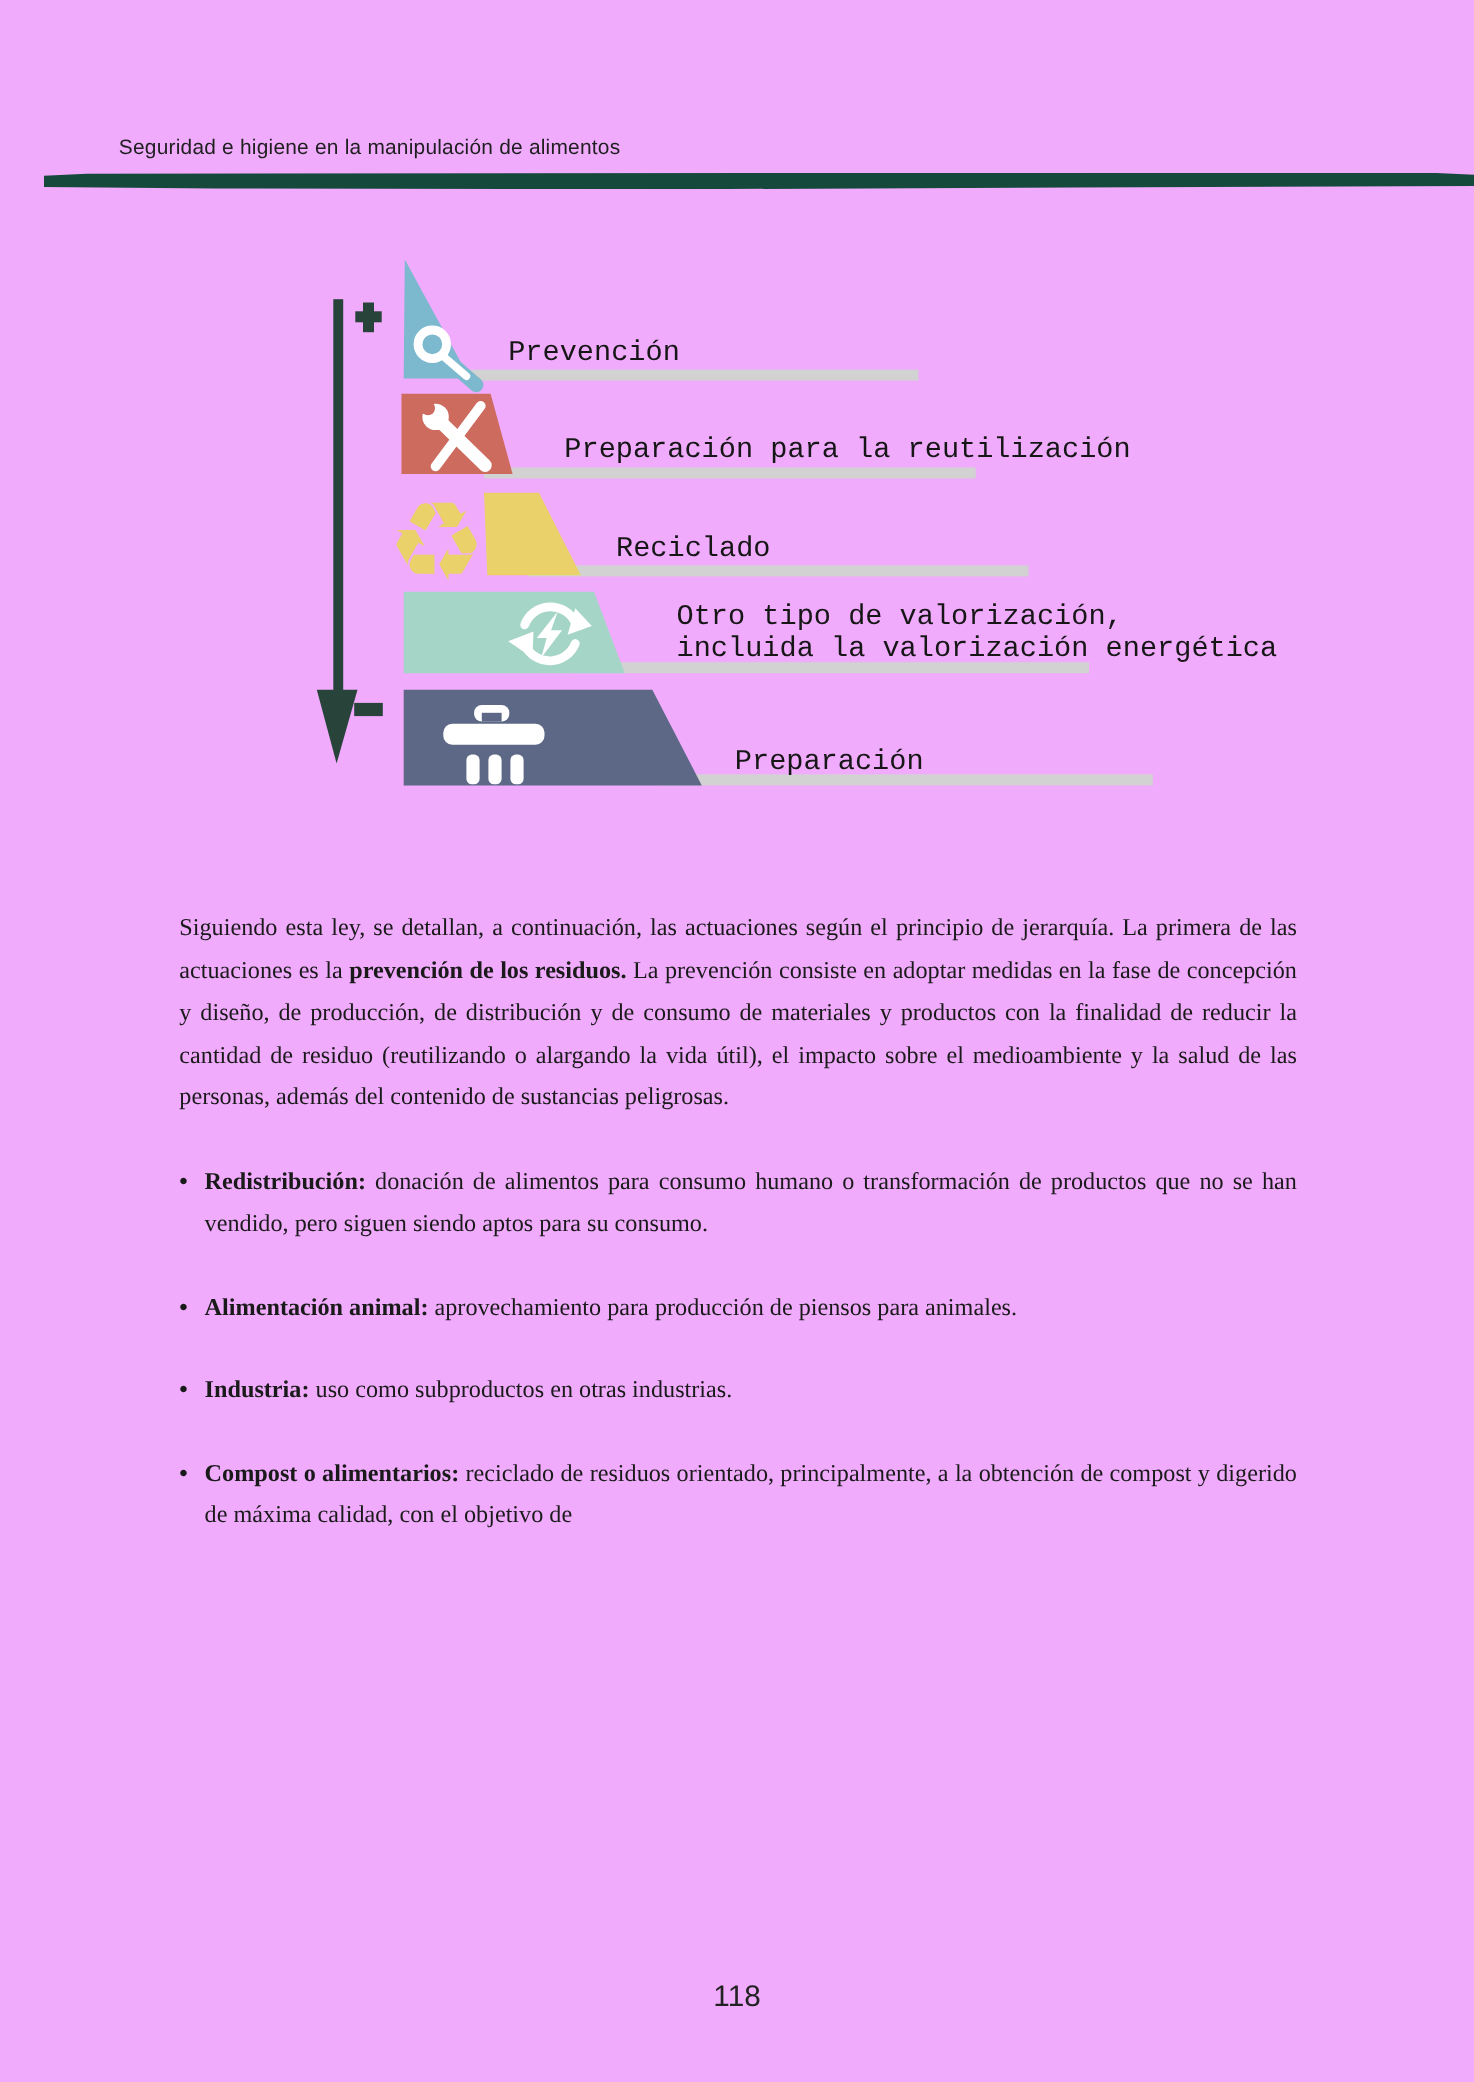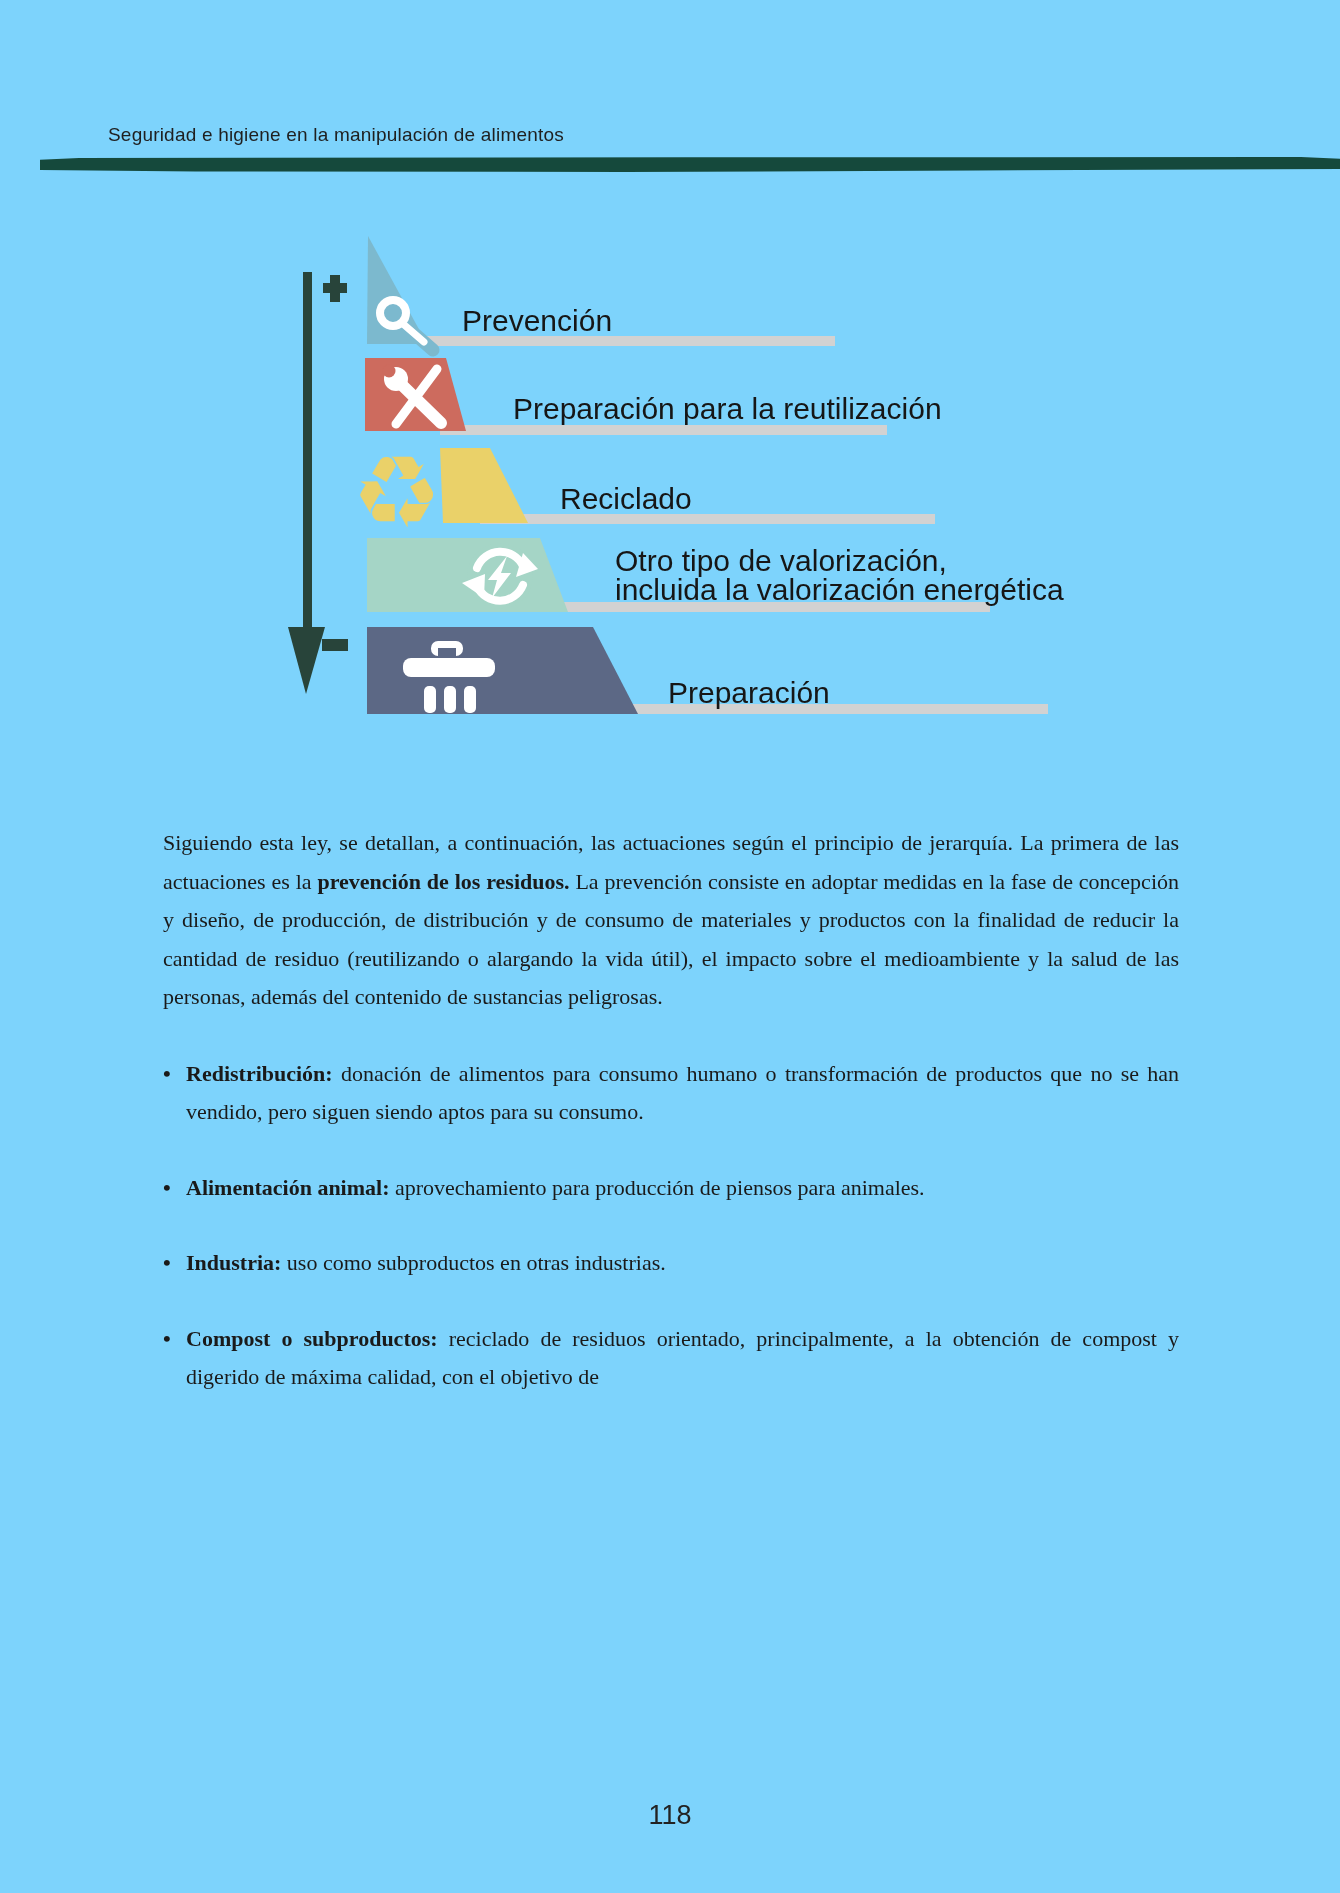--- a/index.html
+++ b/index.html
@@ -1,39 +1,39 @@
 <!DOCTYPE html>
 <html><head>
 <meta charset="utf-8">
 <style>
   html,body{margin:0;padding:0;background:#ffffff;}
   *{box-sizing:border-box;}
   .page{
     position:relative;
     width:1340px;height:1893px;
-    background:#7dd3fc;
+    background:#f0abfc;
     font-family:"Liberation Serif", serif;
     color:#1a1a1a;
     overflow:hidden;
   }
   .header-title{
     position:absolute;left:108px;top:124px;
     font-family:"Liberation Sans", sans-serif;
     font-size:19px;color:#1f1f1f;letter-spacing:0.2px;
   }
   .header-bar{
     position:absolute;left:40px;top:157px;width:1300px;height:15px;
     background:#15493C;
     clip-path:polygon(0% 18%,3% 6%,50% 2%,97% 0%,100% 12%,100% 80%,72% 90%,45% 100%,12% 96%,0% 86%);
   }
   .diagram-svg{position:absolute;left:0;top:0;width:1340px;height:1893px;}
   .tier-label{
     position:absolute;
-    font-family:Liberation Sans, sans-serif;
-    font-size:30px;color:#161616;
+    font-family:Liberation Mono, monospace;
+    font-size:26px;color:#161616;
     white-space:pre-line;line-height:29px;
   }
   .content{
     position:absolute;left:163px;top:824px;width:1016px;
     font-size:22px;line-height:38.5px;
     text-align:justify;
   }
   .content .bold{font-weight:bold;}
   .para{margin:0;}
   .para-2{margin-top:23px;}
@@ -146,19 +146,19 @@
       <div class="bullet-body"><span class="bold">Alimentación animal:</span><span> aprovechamiento para producción de piensos para animales.</span></div>
     </div>
 
     <div class="bullet-item">
       <span class="bullet-dot">•</span>
       <div class="bullet-body"><span class="bold">Industria:</span><span> uso como subproductos en otras industrias.</span></div>
     </div>
 
     <div class="bullet-item">
       <span class="bullet-dot">•</span>
-      <div class="bullet-body"><span class="bold">Compost o subproductos:</span><span> reciclado de residuos orientado, principalmente, a la obtención de compost y digerido de máxima calidad, con el objetivo de</span></div>
+      <div class="bullet-body"><span class="bold">Compost o alimentarios:</span><span> reciclado de residuos orientado, principalmente, a la obtención de compost y digerido de máxima calidad, con el objetivo de</span></div>
     </div>
   </div>
 
   <div class="page-number">118</div>
 
 </div>
 
 </body></html>

